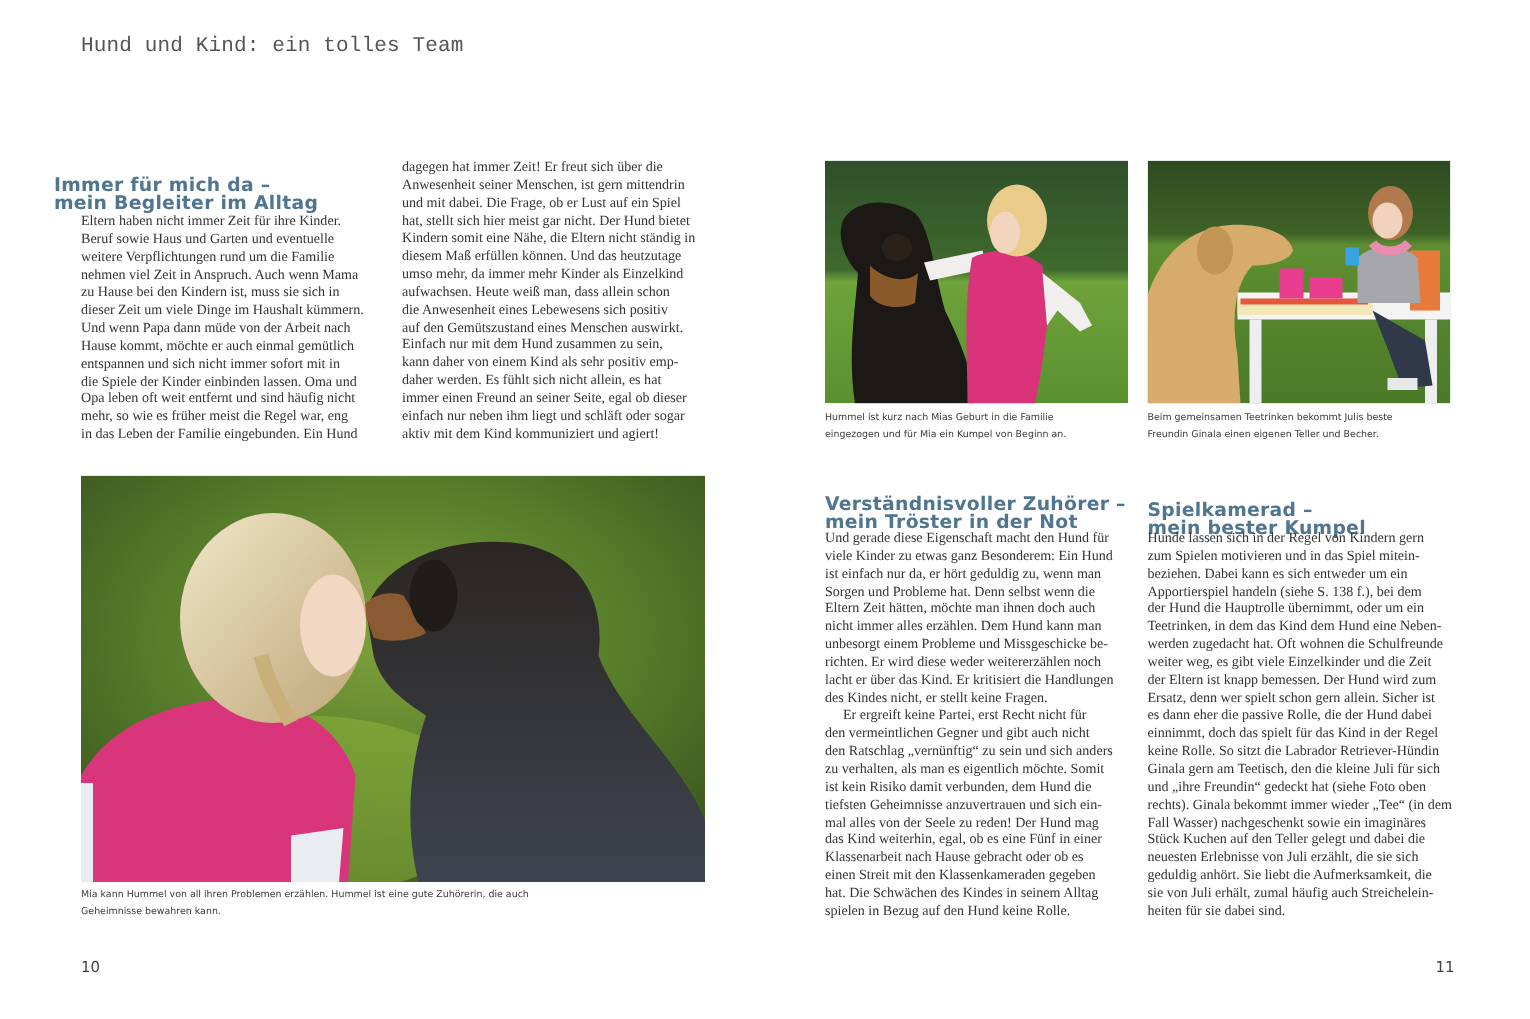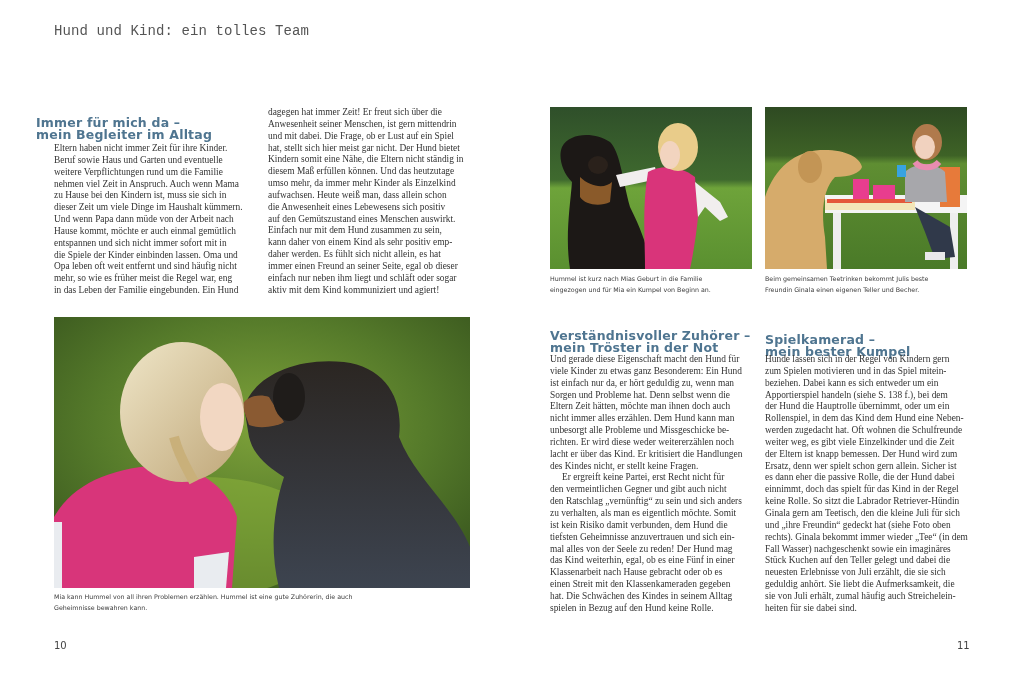--- a/index.html
+++ b/index.html
@@ -180,21 +180,21 @@
   <span>mein Tröster in der Not</span>
 </div>
 
 <div class="abs body-text" style="left:550px; top:354px; width:210px;" id="col3">
     <span class="line">Und gerade diese Eigenschaft macht den Hund für</span>
     <span class="line">viele Kinder zu etwas ganz Besonderem: Ein Hund</span>
     <span class="line">ist einfach nur da, er hört geduldig zu, wenn man</span>
     <span class="line">Sorgen und Probleme hat. Denn selbst wenn die</span>
     <span class="line">Eltern Zeit hätten, möchte man ihnen doch auch</span>
     <span class="line">nicht immer alles erzählen. Dem Hund kann man</span>
-    <span class="line">unbesorgt alle Probleme und Missgeschicke be-</span>
+    <span class="line">unbesorgt einem Probleme und Missgeschicke be-</span>
     <span class="line">richten. Er wird diese weder weitererzählen noch</span>
     <span class="line">lacht er über das Kind. Er kritisiert die Handlungen</span>
     <span class="line">des Kindes nicht, er stellt keine Fragen.</span>
     <span class="line indent">Er ergreift keine Partei, erst Recht nicht für</span>
     <span class="line">den vermeintlichen Gegner und gibt auch nicht</span>
     <span class="line">den Ratschlag „vernünftig“ zu sein und sich anders</span>
     <span class="line">zu verhalten, als man es eigentlich möchte. Somit</span>
     <span class="line">ist kein Risiko damit verbunden, dem Hund die</span>
     <span class="line">tiefsten Geheimnisse anzuvertrauen und sich ein-</span>
     <span class="line">mal alles von der Seele zu reden! Der Hund mag</span>
@@ -209,21 +209,21 @@
   <span>Spielkamerad –</span>
   <span>mein bester Kumpel</span>
 </div>
 
 <div class="abs body-text" style="left:765px; top:354px; width:210px;" id="col4">
     <span class="line">Hunde lassen sich in der Regel von Kindern gern</span>
     <span class="line">zum Spielen motivieren und in das Spiel mitein-</span>
     <span class="line">beziehen. Dabei kann es sich entweder um ein</span>
     <span class="line">Apportierspiel handeln (siehe S. 138 f.), bei dem</span>
     <span class="line">der Hund die Hauptrolle übernimmt, oder um ein</span>
-    <span class="line">Rollenspiel, in dem das Kind dem Hund eine Neben-</span>
+    <span class="line">Teetrinken, in dem das Kind dem Hund eine Neben-</span>
     <span class="line">werden zugedacht hat. Oft wohnen die Schulfreunde</span>
     <span class="line">weiter weg, es gibt viele Einzelkinder und die Zeit</span>
     <span class="line">der Eltern ist knapp bemessen. Der Hund wird zum</span>
     <span class="line">Ersatz, denn wer spielt schon gern allein. Sicher ist</span>
     <span class="line">es dann eher die passive Rolle, die der Hund dabei</span>
     <span class="line">einnimmt, doch das spielt für das Kind in der Regel</span>
     <span class="line">keine Rolle. So sitzt die Labrador Retriever-Hündin</span>
     <span class="line">Ginala gern am Teetisch, den die kleine Juli für sich</span>
     <span class="line">und „ihre Freundin“ gedeckt hat (siehe Foto oben</span>
     <span class="line">rechts). Ginala bekommt immer wieder „Tee“ (in dem</span>

